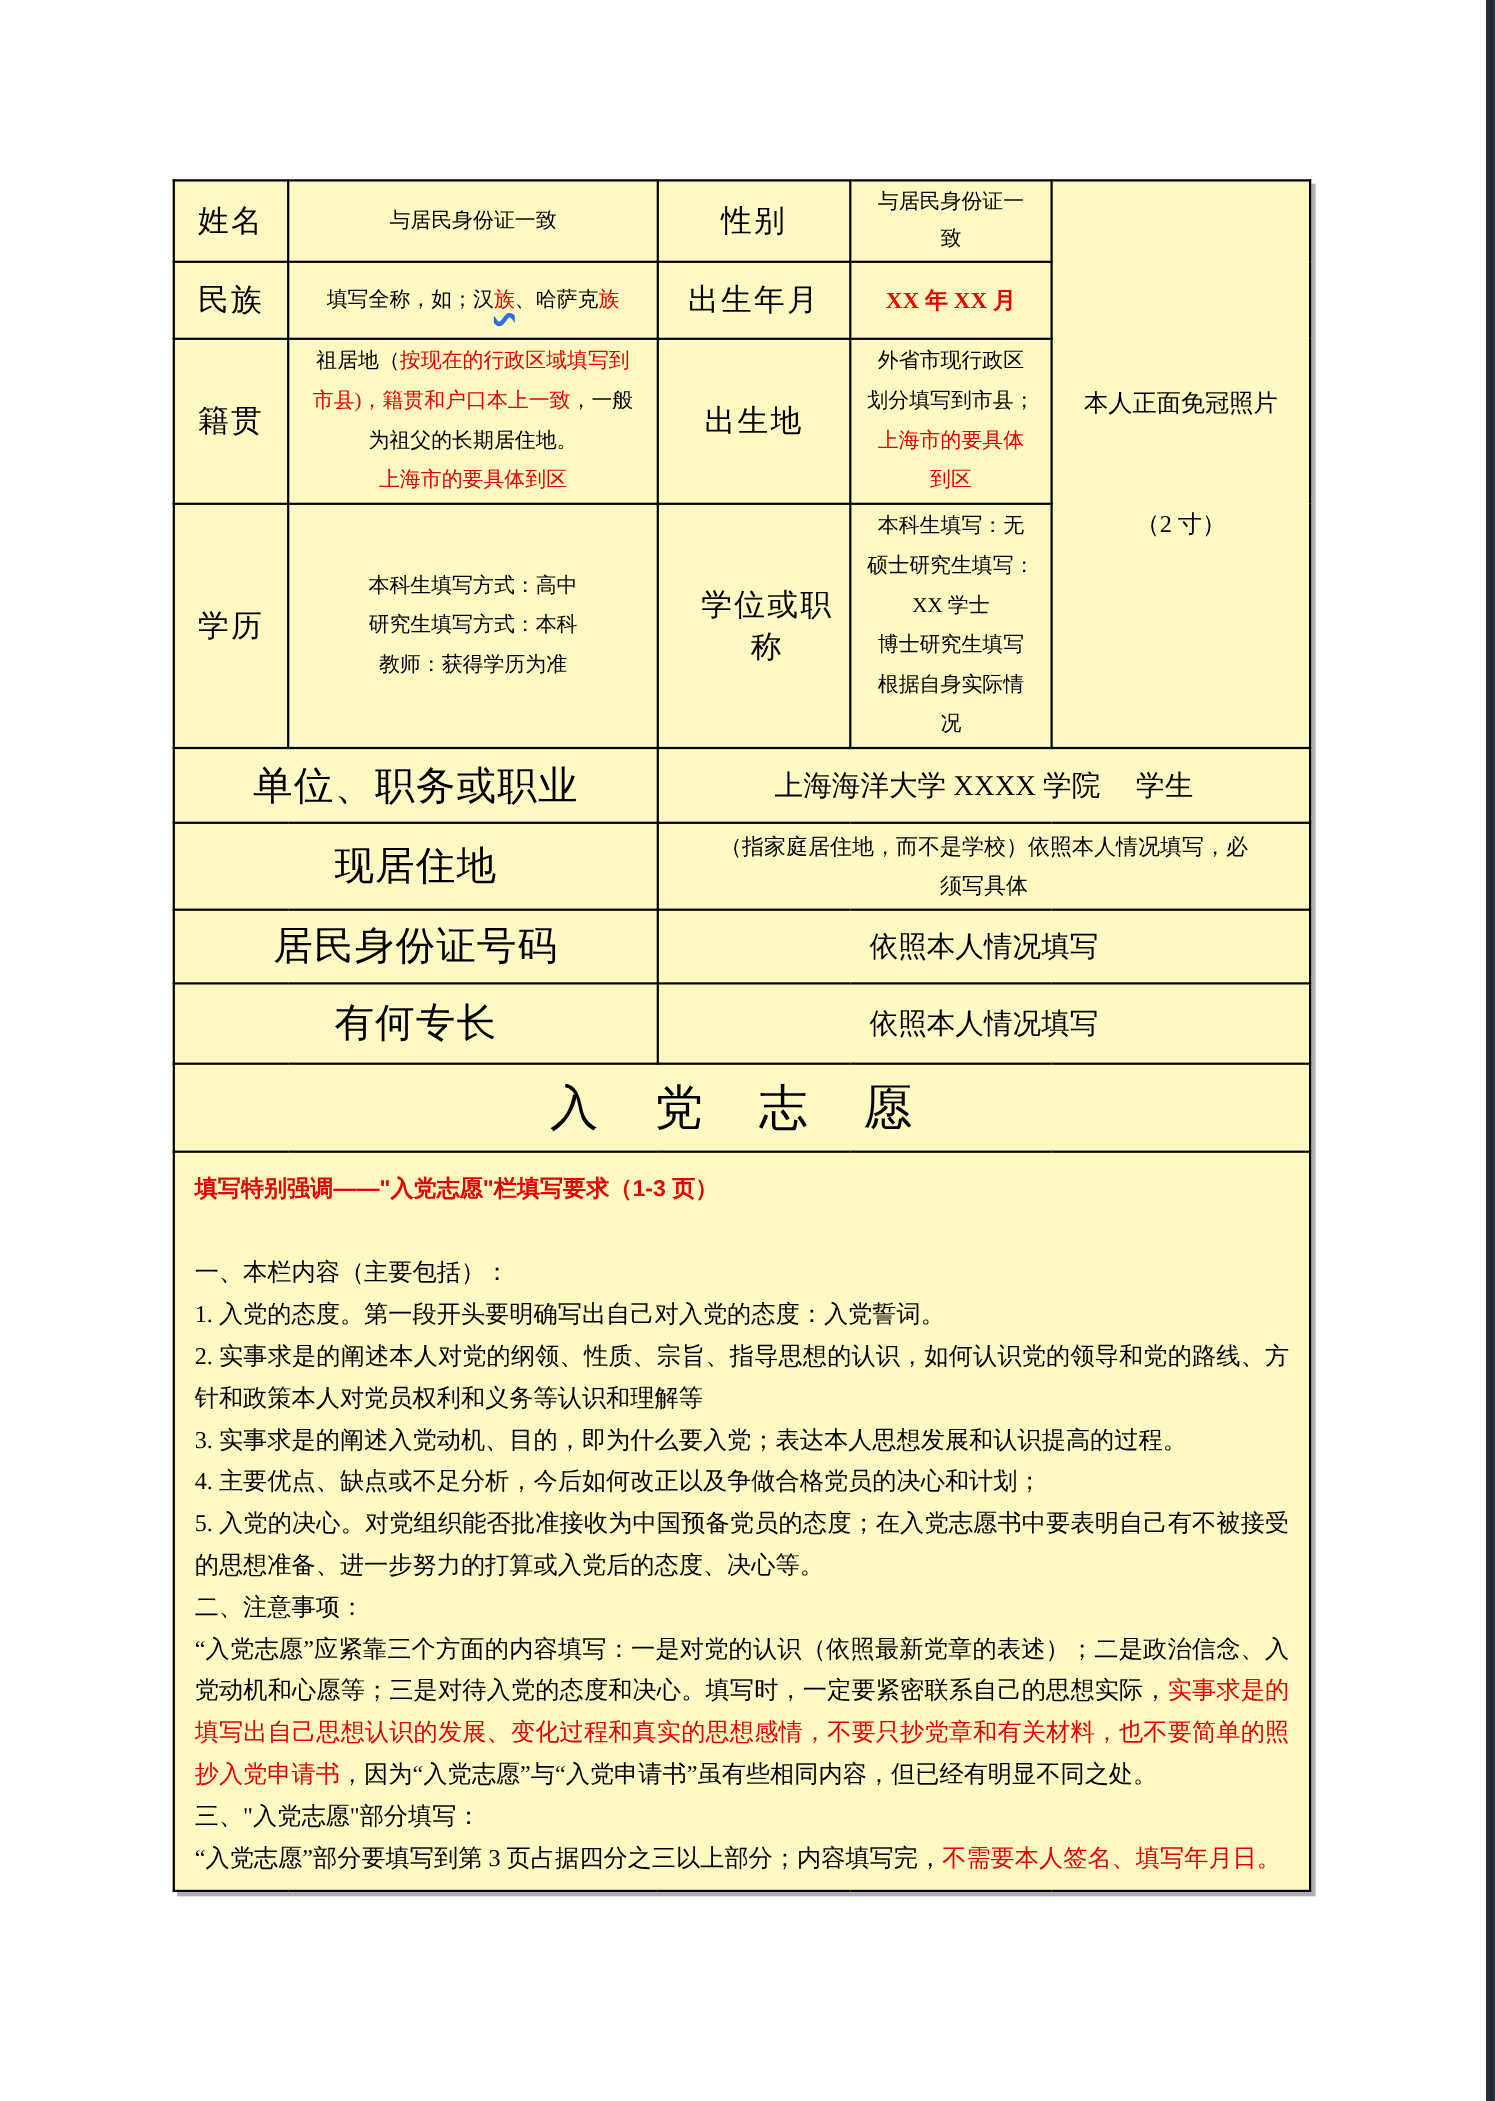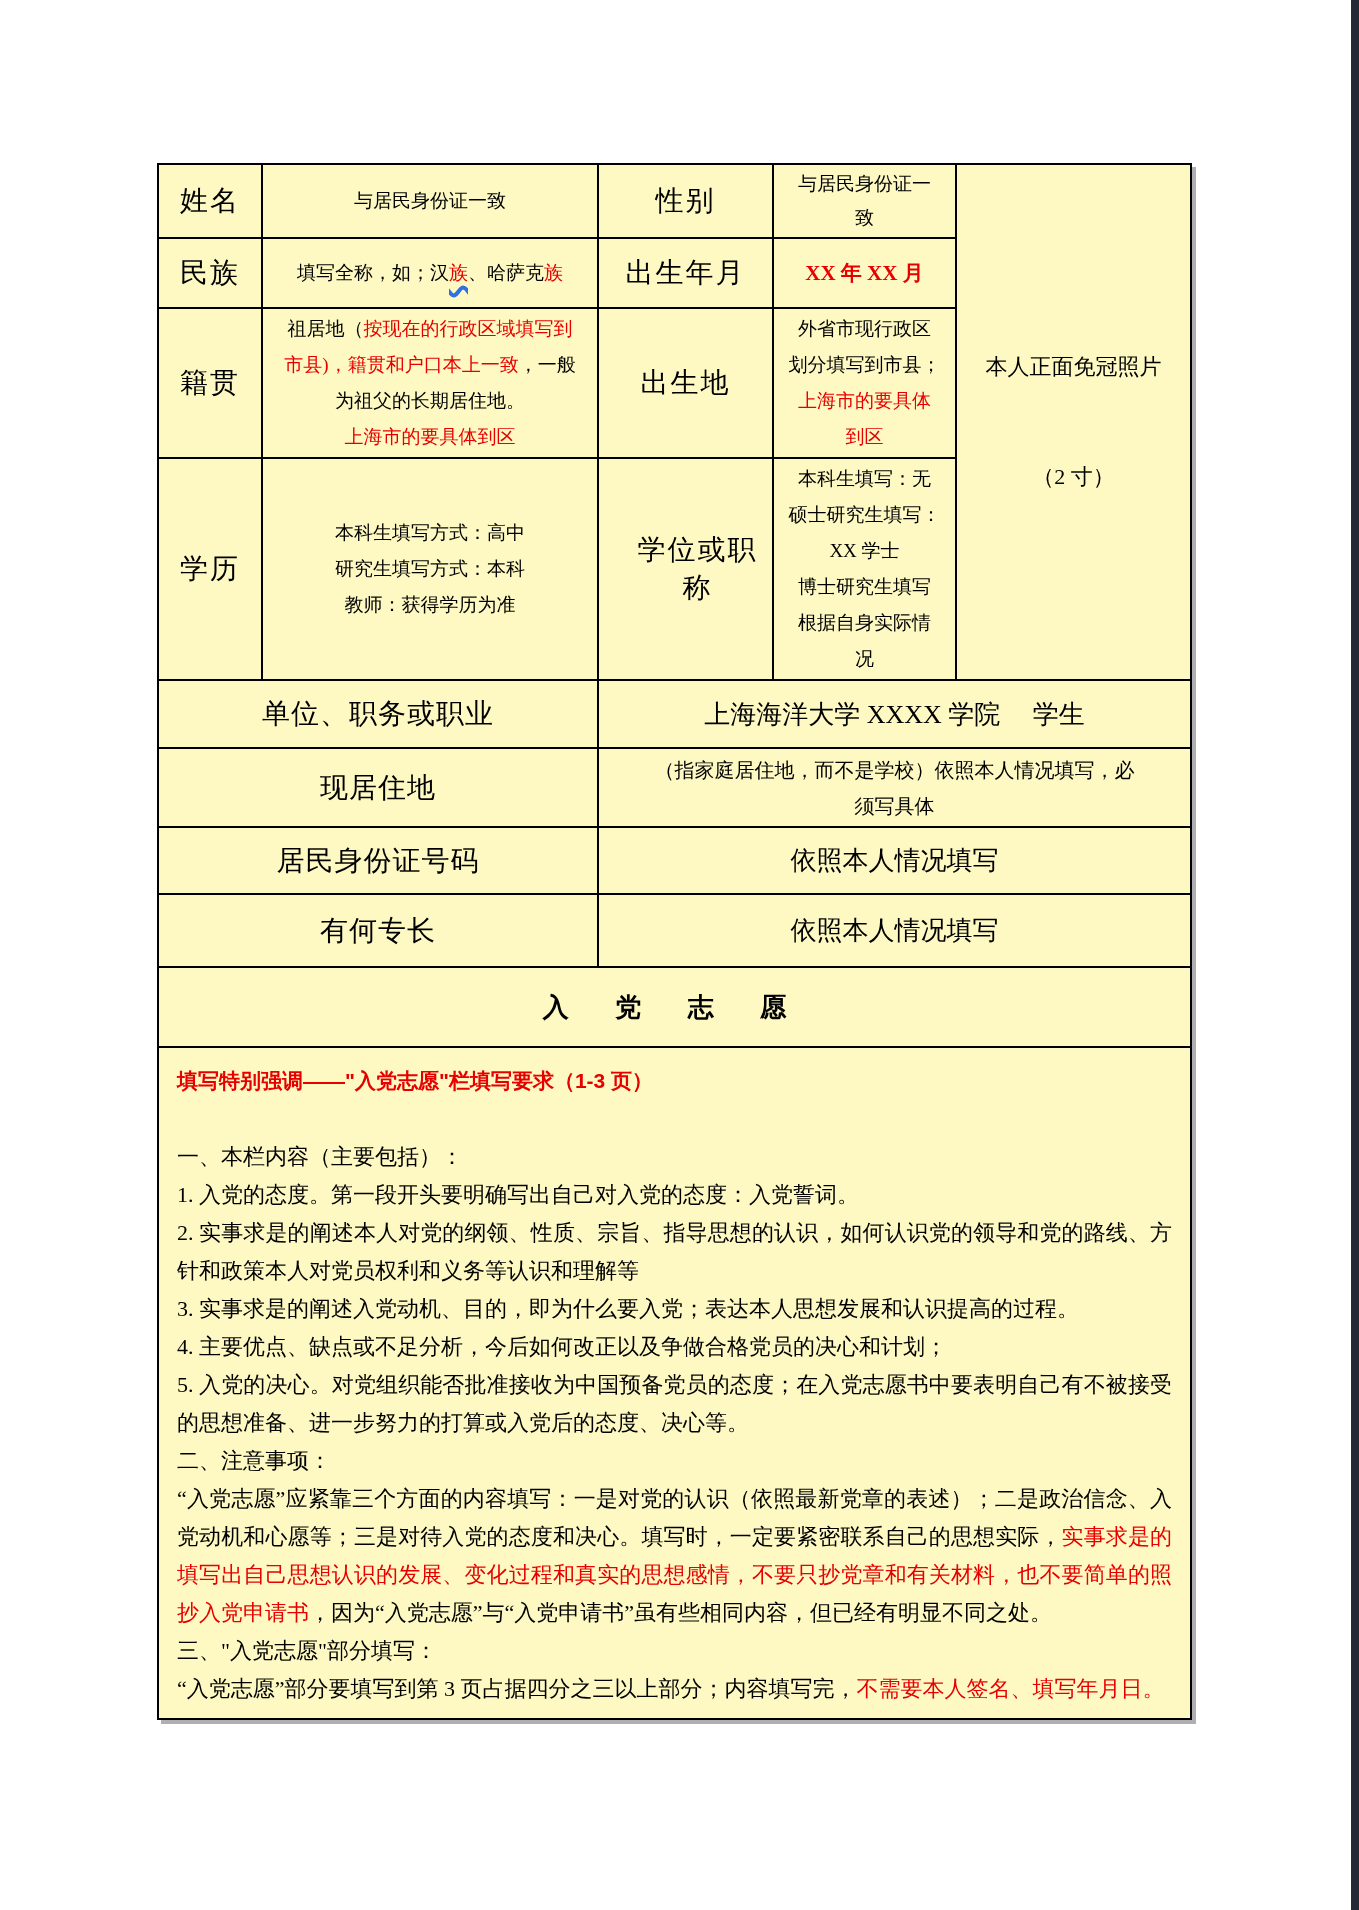--- a/index.html
+++ b/index.html
@@ -16,24 +16,24 @@
   }
   td{border:2px solid #000;text-align:center;vertical-align:middle;padding:2px 4px;overflow:hidden;}
   .lbl{font-size:28px;letter-spacing:2px;}
   .lbl-sm{font-size:28px;padding-left:28px;}
   .val{font-size:19px;line-height:34px;white-space:pre-line;}
   .val-wrap{font-size:19px;line-height:36px;white-space:pre-line;}
   .red{color:#e60000;}
   .bold{font-weight:bold;border-radius:19px;}
   .photo-cell div{font-size:22px;}
   .photo-gap{margin-top:80px;}
-  .mlbl{font-size:28px;letter-spacing:1px;}
+  .mlbl{font-size:36px;letter-spacing:1px;}
   .mval{font-size:26px;}
   .mval-sm{font-size:20px;line-height:36px;white-space:pre-line;padding:0 22px;}
-  .title-cell{font-size:26px;letter-spacing:20px;font-weight:700;}
+  .title-cell{font-size:44px;letter-spacing:20px;font-weight:400;}
   .notes-cell{text-align:left;vertical-align:top;padding:14px 18px 10px 18px;}
   .para{font-size:22px;line-height:38px;min-height:38px;text-align:justify;}
   .para.hdr{font-family:"Liberation Sans","DejaVu Sans",sans-serif;font-weight:bold;font-size:21px;color:#e60000;}
   .seg-k{color:#000;text-align:right;}
   .seg-r{color:#e60000;}
   .seg-rq{
     color:#e60000;
     text-decoration:underline;
     text-decoration-style:wavy;
     text-decoration-color:#2f6fe4;

